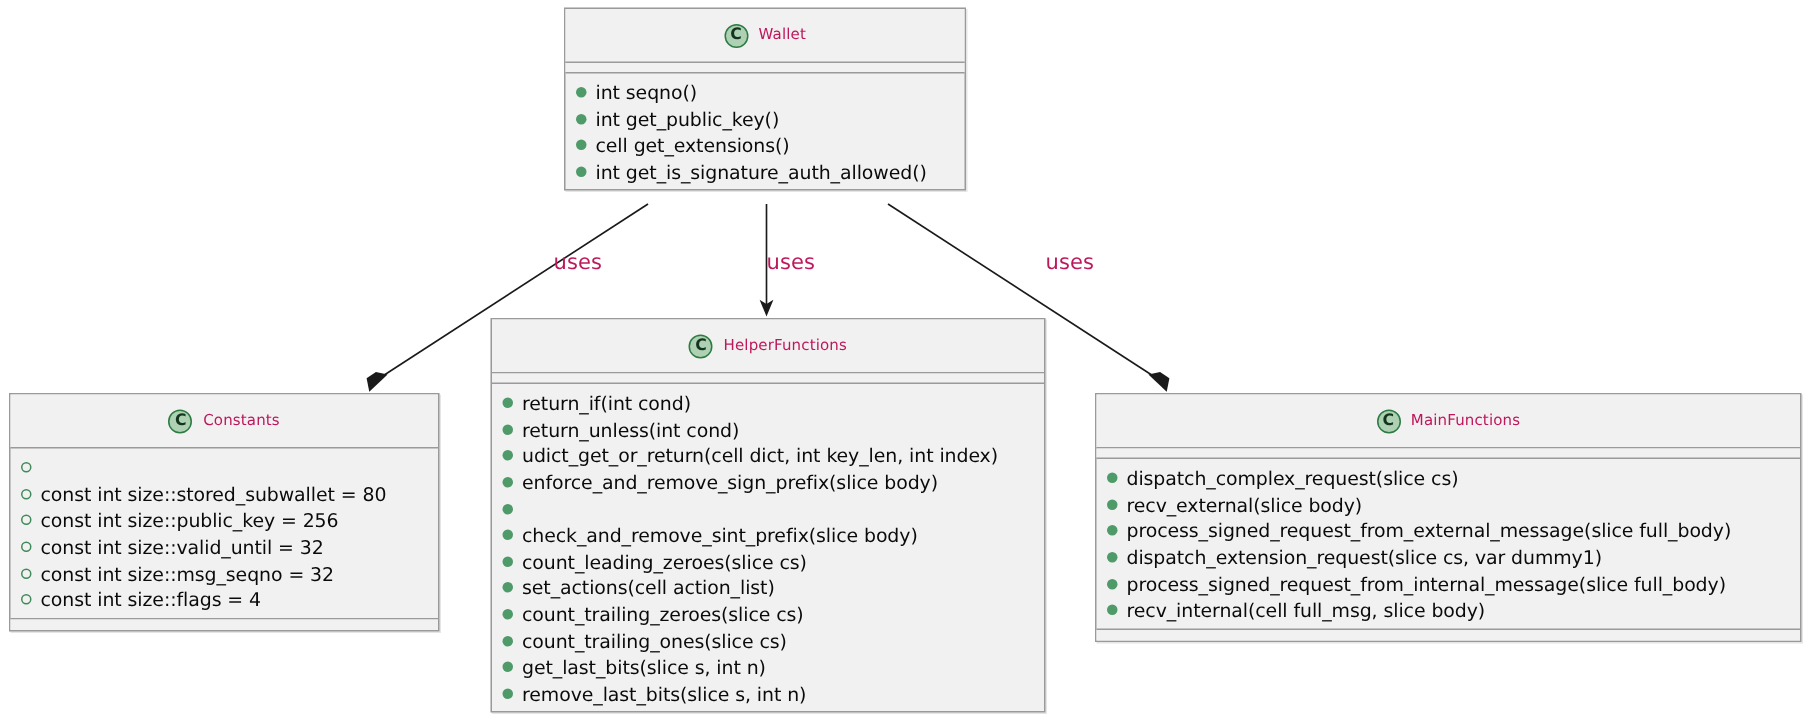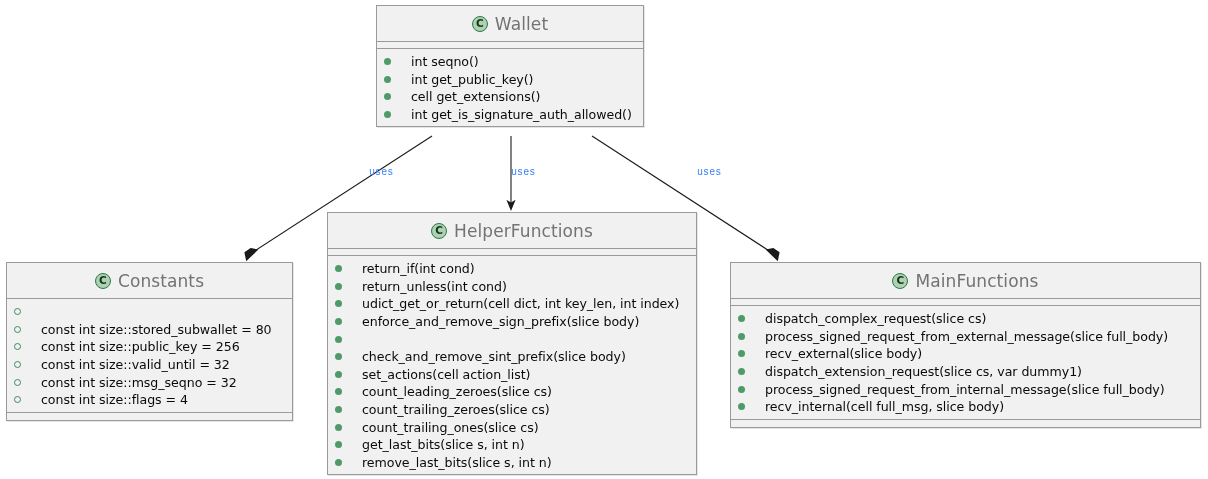--- a/index.html
+++ b/index.html
@@ -35,25 +35,24 @@
     stroke: #1a1a1a;
     stroke-width: 1.1;
     fill: none;
   }
   .edge-head {
     fill: #1a1a1a;
     stroke: none;
   }
   .edge-label {
     position: absolute;
-    font-size: 10px;
-    color: #3b82f6;
+    font-size: 14px;
+    color: #be185d;
     white-space: nowrap;
     letter-spacing: .1px;
-    font-family: Liberation Mono, monospace;
   }
 
   
   .uml-class {
     position: absolute;
     box-sizing: border-box;
     background: #f1f1f1;
     border: 1px solid #9a9a9a;
     box-shadow: 1px 1px 0 rgba(0,0,0,0.10);
   }
@@ -61,22 +60,22 @@
   .uml-header {
     height: 35px;
     display: flex;
     align-items: center;
     justify-content: center;
     gap: 7px;
     background: #f1f1f1;
   }
 
   .uml-title {
-    font-size: 17px;
-    color: #737373;
+    font-size: 10px;
+    color: #be185d;
     letter-spacing: .1px;
     text-align: right;
   }
 
   
   .class-icon {
     width: 16px;
     height: 16px;
     border-radius: 50%;
     background: #add1b2;
@@ -100,21 +99,21 @@
     height: 6px;
     background: #f1f1f1;
   }
 
   .uml-members {
     padding: 4px 0 3px 0;
   }
   .member {
     display: flex;
     align-items: center;
-    gap: 20px;
+    gap: 6px;
     padding: 0 6px 0 7px;
     height: 17.6px;
     font-size: 12.6px;
     color: #0a0a0a;
     white-space: nowrap;
     letter-spacing: -.05px;
   }
 
   
   .marker-method {
@@ -263,25 +262,25 @@
       </div>
       <div class="member">
         <span class="marker-method"></span>
       </div>
       <div class="member">
         <span class="marker-method"></span>
         <span>check_and_remove_sint_prefix(slice body)</span>
       </div>
       <div class="member">
         <span class="marker-method"></span>
+        <span>count_leading_zeroes(slice cs)</span>
+      </div>
+      <div class="member">
+        <span class="marker-method"></span>
         <span>set_actions(cell action_list)</span>
-      </div>
-      <div class="member">
-        <span class="marker-method"></span>
-        <span>count_leading_zeroes(slice cs)</span>
       </div>
       <div class="member">
         <span class="marker-method"></span>
         <span>count_trailing_zeroes(slice cs)</span>
       </div>
       <div class="member">
         <span class="marker-method"></span>
         <span>count_trailing_ones(slice cs)</span>
       </div>
       <div class="member">
@@ -303,25 +302,25 @@
     <div class="sep"></div>
     <div class="sep-gap"></div>
     <div class="sep"></div>
     <div class="uml-members">
       <div class="member">
         <span class="marker-method"></span>
         <span>dispatch_complex_request(slice cs)</span>
       </div>
       <div class="member">
         <span class="marker-method"></span>
+        <span>recv_external(slice body)</span>
+      </div>
+      <div class="member">
+        <span class="marker-method"></span>
         <span>process_signed_request_from_external_message(slice full_body)</span>
-      </div>
-      <div class="member">
-        <span class="marker-method"></span>
-        <span>recv_external(slice body)</span>
       </div>
       <div class="member">
         <span class="marker-method"></span>
         <span>dispatch_extension_request(slice cs, var dummy1)</span>
       </div>
       <div class="member">
         <span class="marker-method"></span>
         <span>process_signed_request_from_internal_message(slice full_body)</span>
       </div>
       <div class="member">

